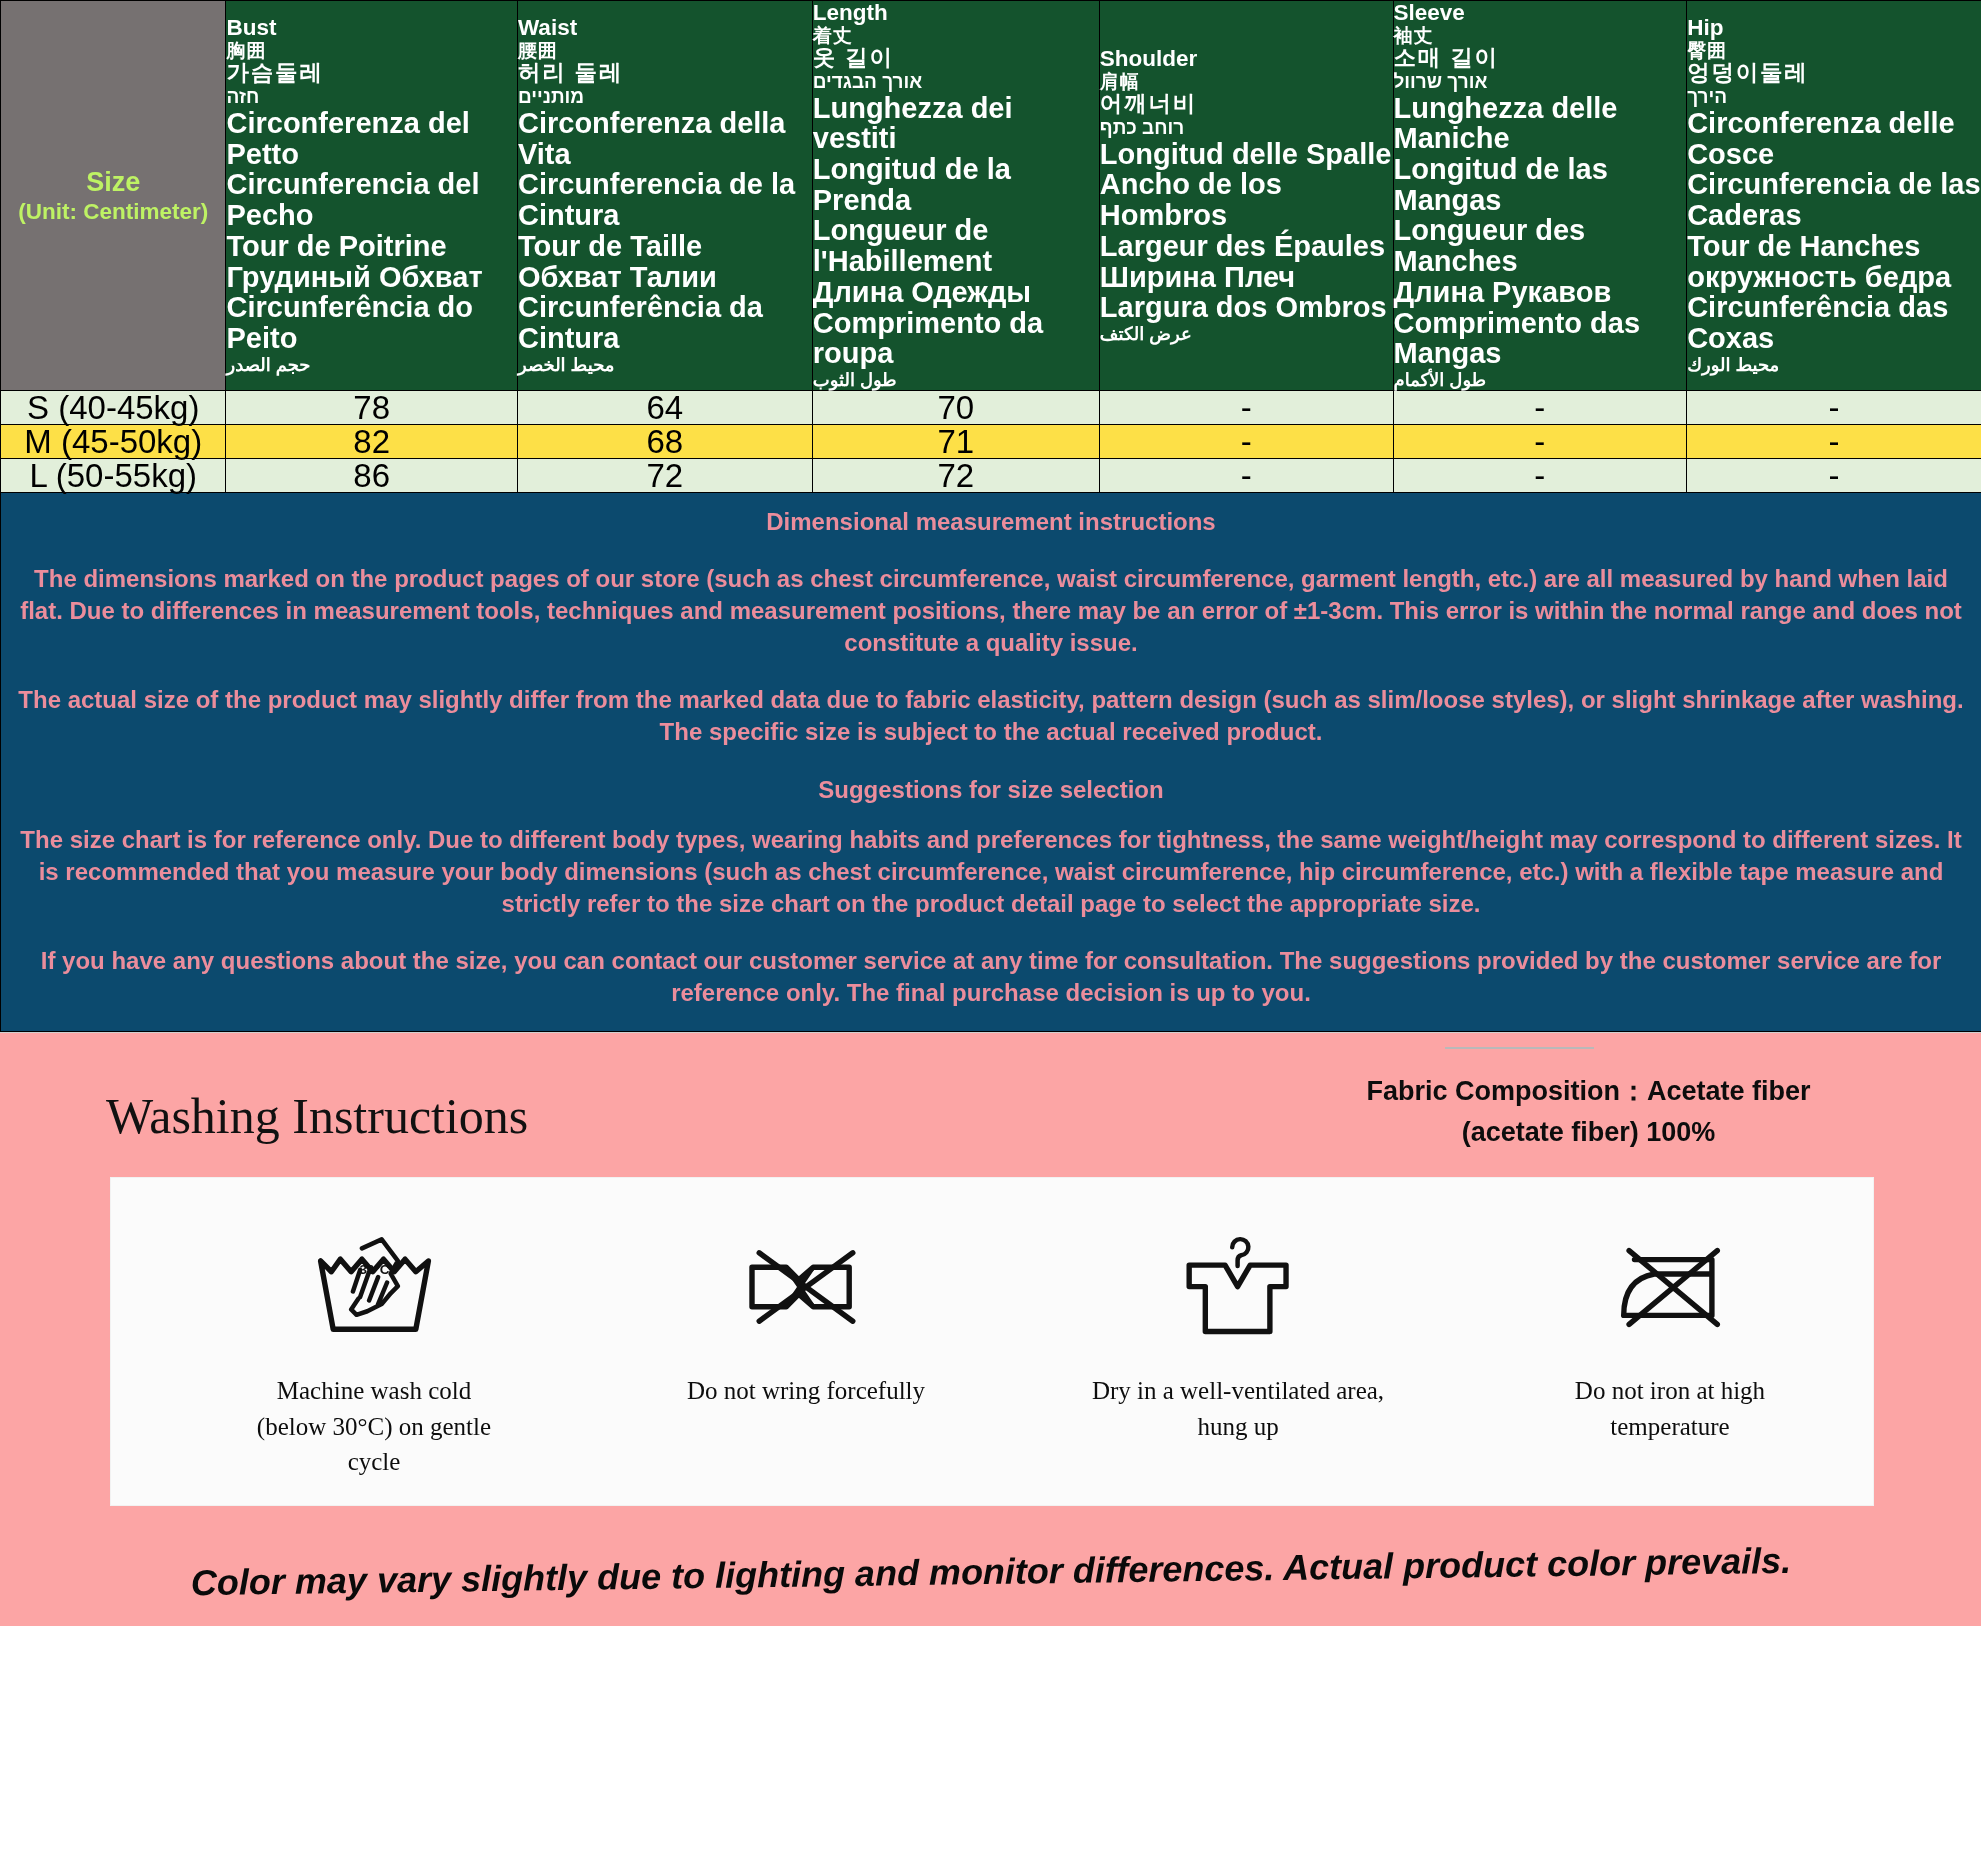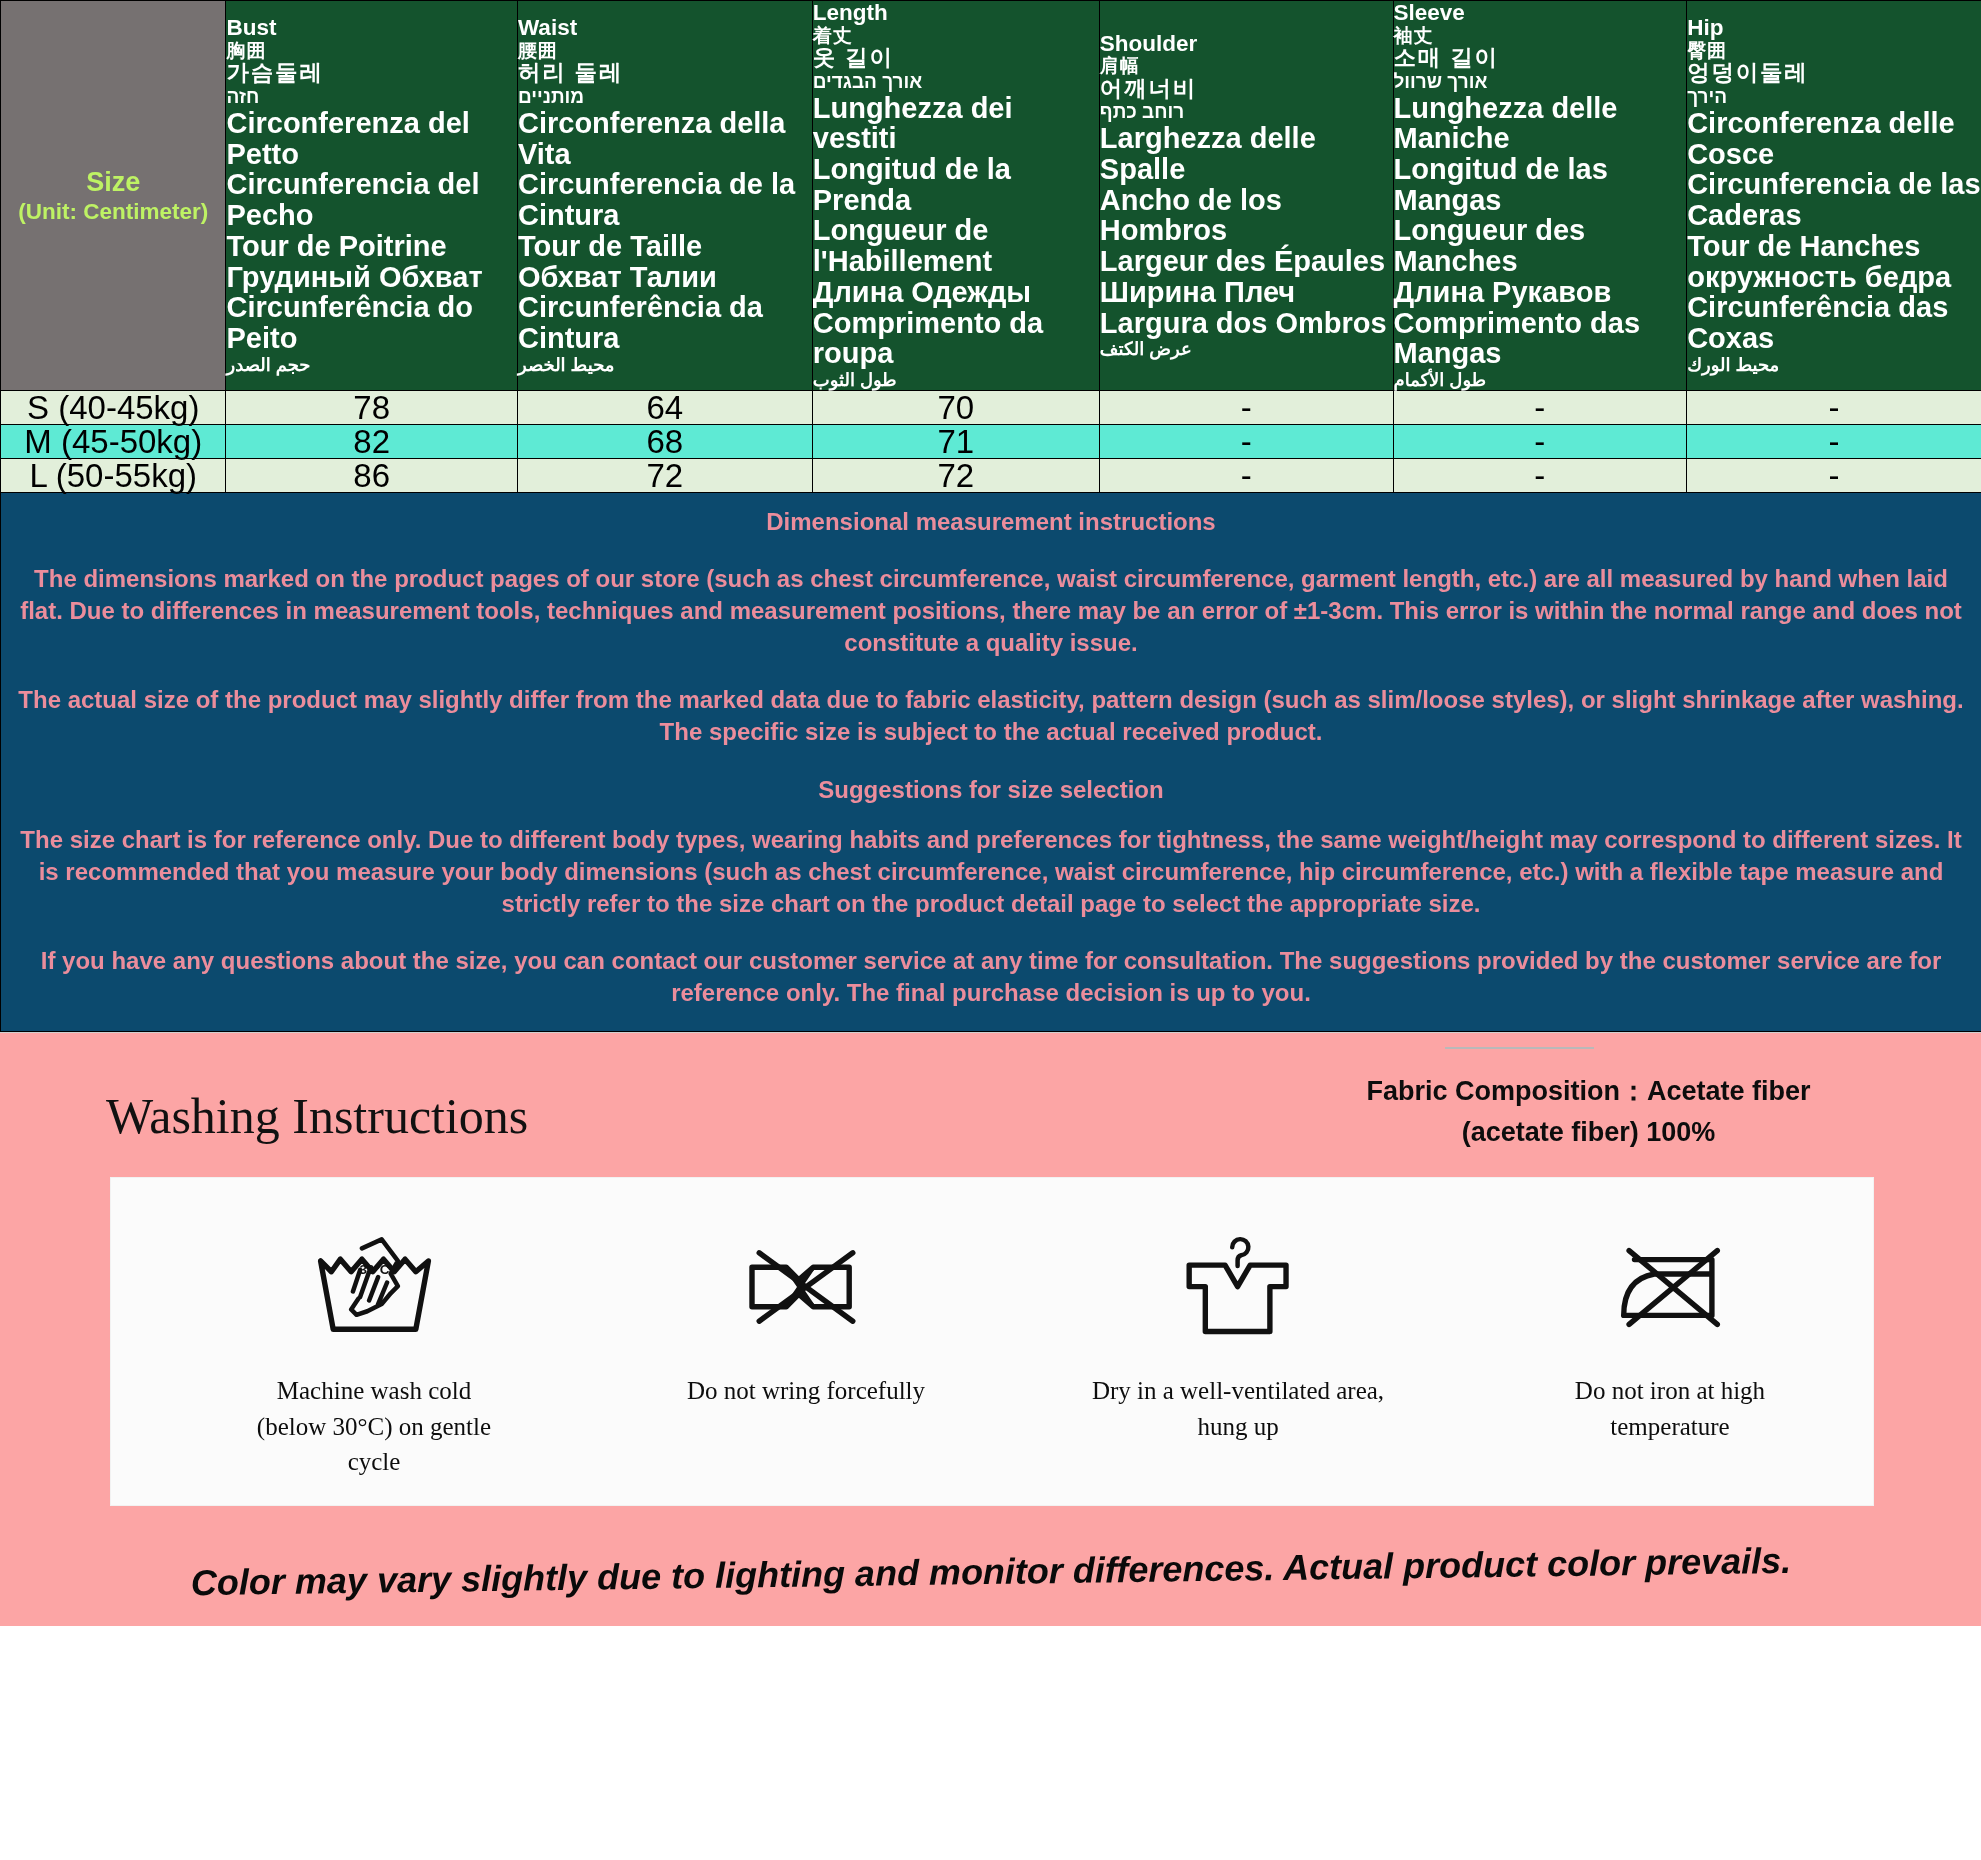--- a/index.html
+++ b/index.html
@@ -46,21 +46,21 @@
     color: #bef264;
     text-align: center;
     vertical-align: middle;
     font-weight: bold;
     line-height: 1.2;
   }
   .size-hdr .s-main { font-size: 27px; display:block; }
   .size-hdr .s-sub  { font-size: 22.5px; display:block; }
 
   .row-green td { background: #e2efda; }
-  .row-white td { background: #5eead4; }
+  .row-white td { background: #fde047; }
 
   .cell-size {
     text-align: center;
     font-size: 33px;
     color: #000000;
     padding: 10px 0 11.7px 0;
     font-weight: normal;
     line-height: 1;
   }
   .cell-val {
@@ -223,21 +223,21 @@
         <span class="l-lat">Longueur de l'Habillement</span>
         <span class="l-lat">Длина Одежды</span>
         <span class="l-lat">Comprimento da roupa</span>
         <span class="l-ar">طول الثوب</span>
       </th>
       <th class="hdr-cell">
         <span class="l-en">Shoulder</span>
         <span class="l-cjk">肩幅</span>
         <span class="l-ko">어깨너비</span>
         <span class="l-he">רוחב כתף</span>
-        <span class="l-lat">Larghezza delle Spalle</span>
+        <span class="l-lat">Longitud delle Spalle</span>
         <span class="l-lat">Ancho de los Hombros</span>
         <span class="l-lat">Largeur des Épaules</span>
         <span class="l-lat">Ширина Плеч</span>
         <span class="l-lat">Largura dos Ombros</span>
         <span class="l-ar">عرض الكتف</span>
       </th>
       <th class="hdr-cell">
         <span class="l-en">Sleeve</span>
         <span class="l-cjk">袖丈</span>
         <span class="l-ko">소매 길이</span>

